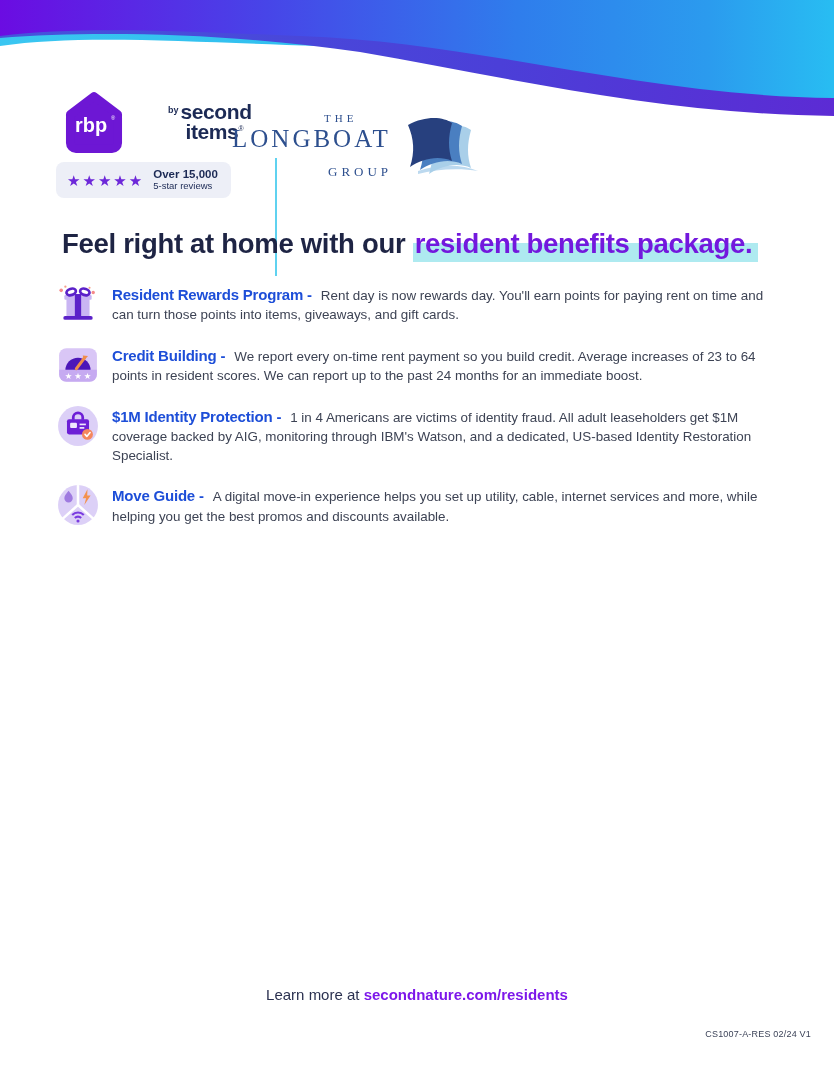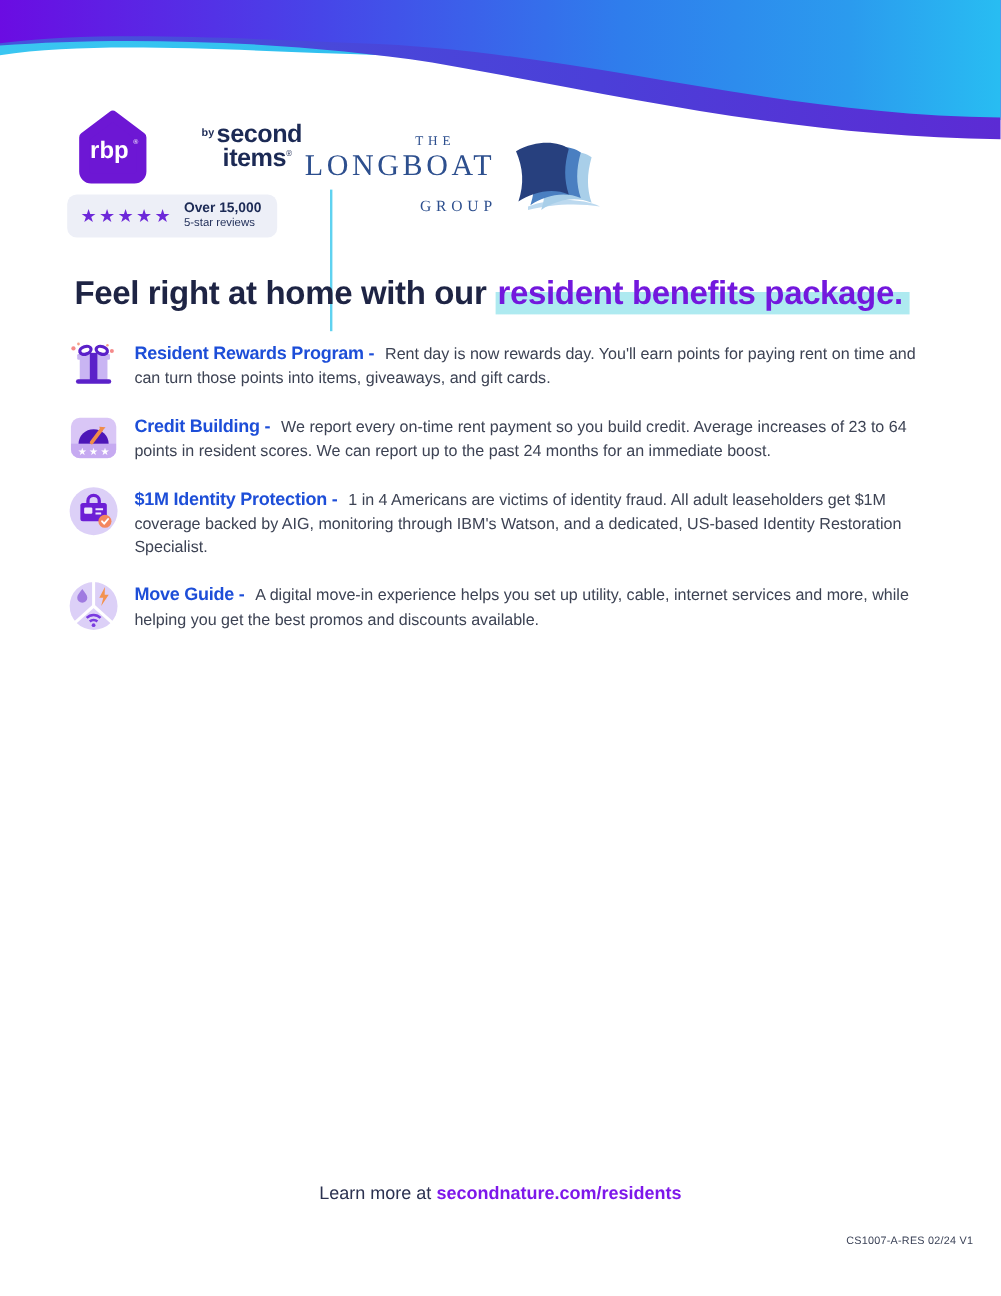--- a/index.html
+++ b/index.html
@@ -24,21 +24,21 @@
 
   .reviews-pill { position:absolute; top:76px; left:0; display:flex; align-items:center; gap:9px;
     background:#edeff7; border-radius:8px; padding:6px 13px 6px 11px; }
   .stars { color:#6d28d9; font-size:15px; letter-spacing:2px; line-height:1; }
   .reviews-text { display:flex; flex-direction:column; line-height:1.15; }
   .reviews-count { font-size:11.5px; font-weight:700; color:#1c2a55; }
   .reviews-label { font-size:9.5px; color:#1c2a55; }
 
   .divider { position:absolute; top:72px; left:219px; width:2px; height:118px; background:#5fd2f0; }
 
-  .longboat { position:absolute; top:26px; left:198px; display:flex; align-items:flex-end; }
+  .longboat { position:absolute; top:26px; left:176px; display:flex; align-items:center; }
   .lb-text { display:flex; flex-direction:column; font-family:"Liberation Serif", serif; color:#2d4f8e; }
   .lb-the { font-size:11px; letter-spacing:4px; margin-left:92px; margin-bottom:2px; }
   .lb-name { font-size:25px; letter-spacing:3px; line-height:1.05; }
   .lb-group { font-size:13px; letter-spacing:4px; margin-left:96px; margin-top:12px; }
   .lb-book { margin-left:8px; margin-top:2px; }
 
   
   .headline { position:absolute; top:228px; left:62px; font-size:27.5px; font-weight:600;
     color:#1e2444; letter-spacing:-0.3px; white-space:nowrap; }
   .headline .hl { color:#7318dd; font-weight:800;

